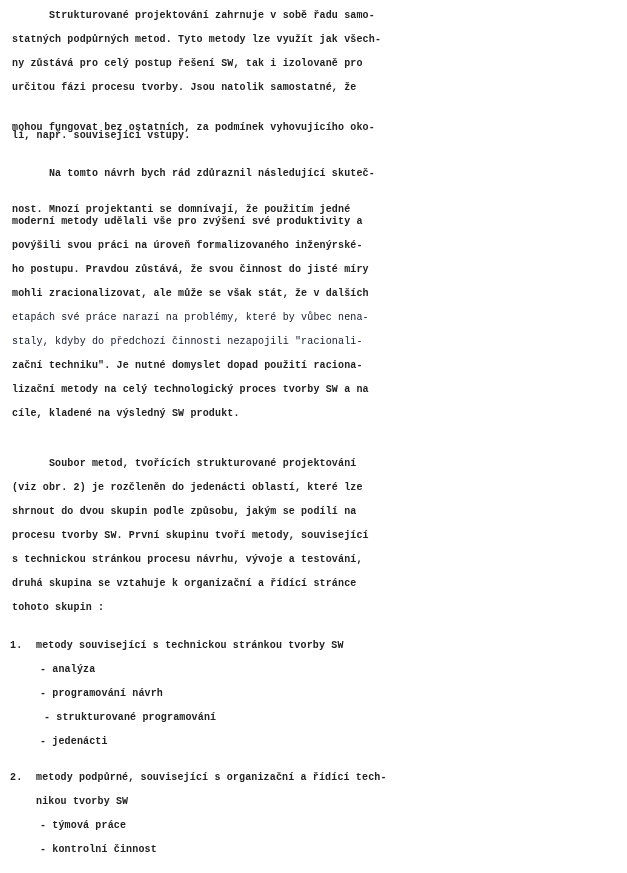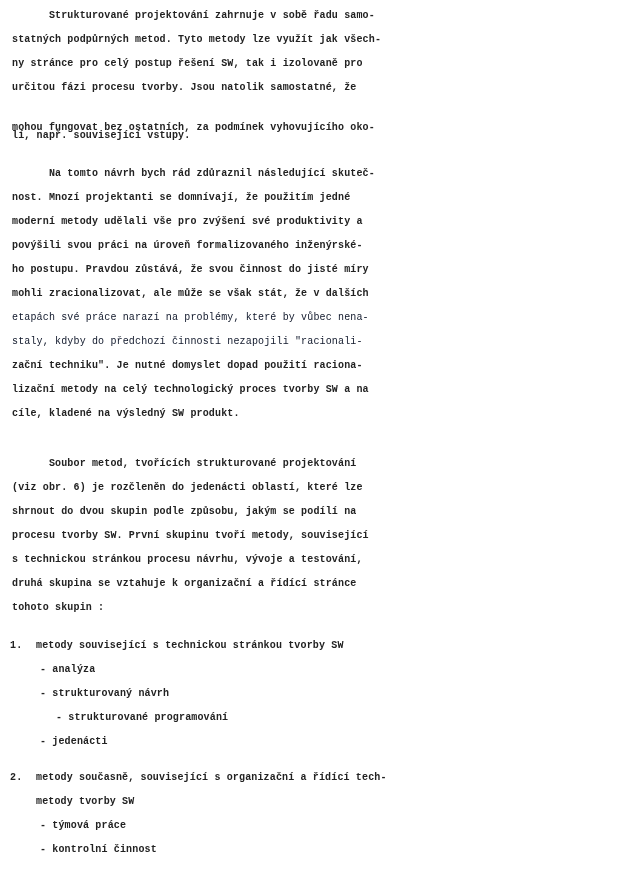--- a/index.html
+++ b/index.html
@@ -17,59 +17,59 @@
   .faint { color: #0f172a; font-weight: normal; }
 </style>
 </head>
 <body>
 
 <div class="page">
 
   <div>
     <div class="line" style="top:6px">      Strukturované projektování zahrnuje v sobě řadu samo-</div>
     <div class="line" style="top:30px">statných podpůrných metod. Tyto metody lze využít jak všech-</div>
-    <div class="line" style="top:54px">ny stránce pro celý postup řešení SW, tak i izolovaně pro</div>
+    <div class="line" style="top:54px">ny zůstává pro celý postup řešení SW, tak i izolovaně pro</div>
     <div class="line" style="top:78px">určitou fázi procesu tvorby. Jsou natolik samostatné, že</div>
     <div class="line" style="top:118px">mohou fungovat bez ostatních, za podmínek vyhovujícího oko-</div>
     <div class="line" style="top:126px">lí, např. související vstupy.</div>
   </div>
 
   <div>
     <div class="line" style="top:164px">      Na tomto návrh bych rád zdůraznil následující skuteč-</div>
-    <div class="line" style="top:188px">nost. Mnozí projektanti se domnívají, že použitím jedné</div>
+    <div class="line" style="top:200px">nost. Mnozí projektanti se domnívají, že použitím jedné</div>
     <div class="line" style="top:212px">moderní metody udělali vše pro zvýšení své produktivity a</div>
     <div class="line" style="top:236px">povýšili svou práci na úroveň formalizovaného inženýrské-</div>
     <div class="line" style="top:260px">ho postupu. Pravdou zůstává, že svou činnost do jisté míry</div>
     <div class="line" style="top:284px">mohli zracionalizovat, ale může se však stát, že v dalších</div>
     <div class="line faint" style="top:308px">etapách své práce narazí na problémy, které by vůbec nena-</div>
     <div class="line faint" style="top:332px">staly, kdyby do předchozí činnosti nezapojili "racionali-</div>
     <div class="line" style="top:356px">zační techniku". Je nutné domyslet dopad použití raciona-</div>
     <div class="line" style="top:380px">lizační metody na celý technologický proces tvorby SW a na</div>
     <div class="line" style="top:404px">cíle, kladené na výsledný SW produkt.</div>
   </div>
 
   <div>
     <div class="line" style="top:454px">      Soubor metod, tvořících strukturované projektování</div>
-    <div class="line" style="top:478px">(viz obr. 6) je rozčleněn do jedenácti oblastí, které lze</div>
+    <div class="line" style="top:478px">(viz obr. 2) je rozčleněn do jedenácti oblastí, které lze</div>
     <div class="line" style="top:502px">shrnout do dvou skupin podle způsobu, jakým se podílí na</div>
     <div class="line" style="top:526px">procesu tvorby SW. První skupinu tvoří metody, související</div>
     <div class="line" style="top:550px">s technickou stránkou procesu návrhu, vývoje a testování,</div>
     <div class="line" style="top:574px">druhá skupina se vztahuje k organizační a řídící stránce</div>
     <div class="line" style="top:598px">tohoto skupin :</div>
   </div>
 
   <div>
     <div class="line" style="top:636px; left:10px">1.</div>
     <div class="line" style="top:636px; left:36px">metody související s technickou stránkou tvorby SW</div>
     <div class="line" style="top:660px; left:40px">- analýza</div>
-    <div class="line" style="top:684px; left:40px">- strukturovaný návrh</div>
-    <div class="line" style="top:708px; left:56px">- strukturované programování</div>
+    <div class="line" style="top:684px; left:40px">- programování návrh</div>
+    <div class="line" style="top:708px; left:44px">- strukturované programování</div>
     <div class="line" style="top:732px; left:40px">- jedenácti</div>
   </div>
 
   <div>
     <div class="line" style="top:768px; left:10px">2.</div>
-    <div class="line" style="top:768px; left:36px">metody současně, související s organizační a řídící tech-</div>
-    <div class="line" style="top:792px; left:36px">metody tvorby SW</div>
+    <div class="line" style="top:768px; left:36px">metody podpůrné, související s organizační a řídící tech-</div>
+    <div class="line" style="top:792px; left:36px">nikou tvorby SW</div>
     <div class="line" style="top:816px; left:40px">- týmová práce</div>
     <div class="line" style="top:840px; left:40px">- kontrolní činnost</div>
   </div>
 </div>
 
 </body></html>

